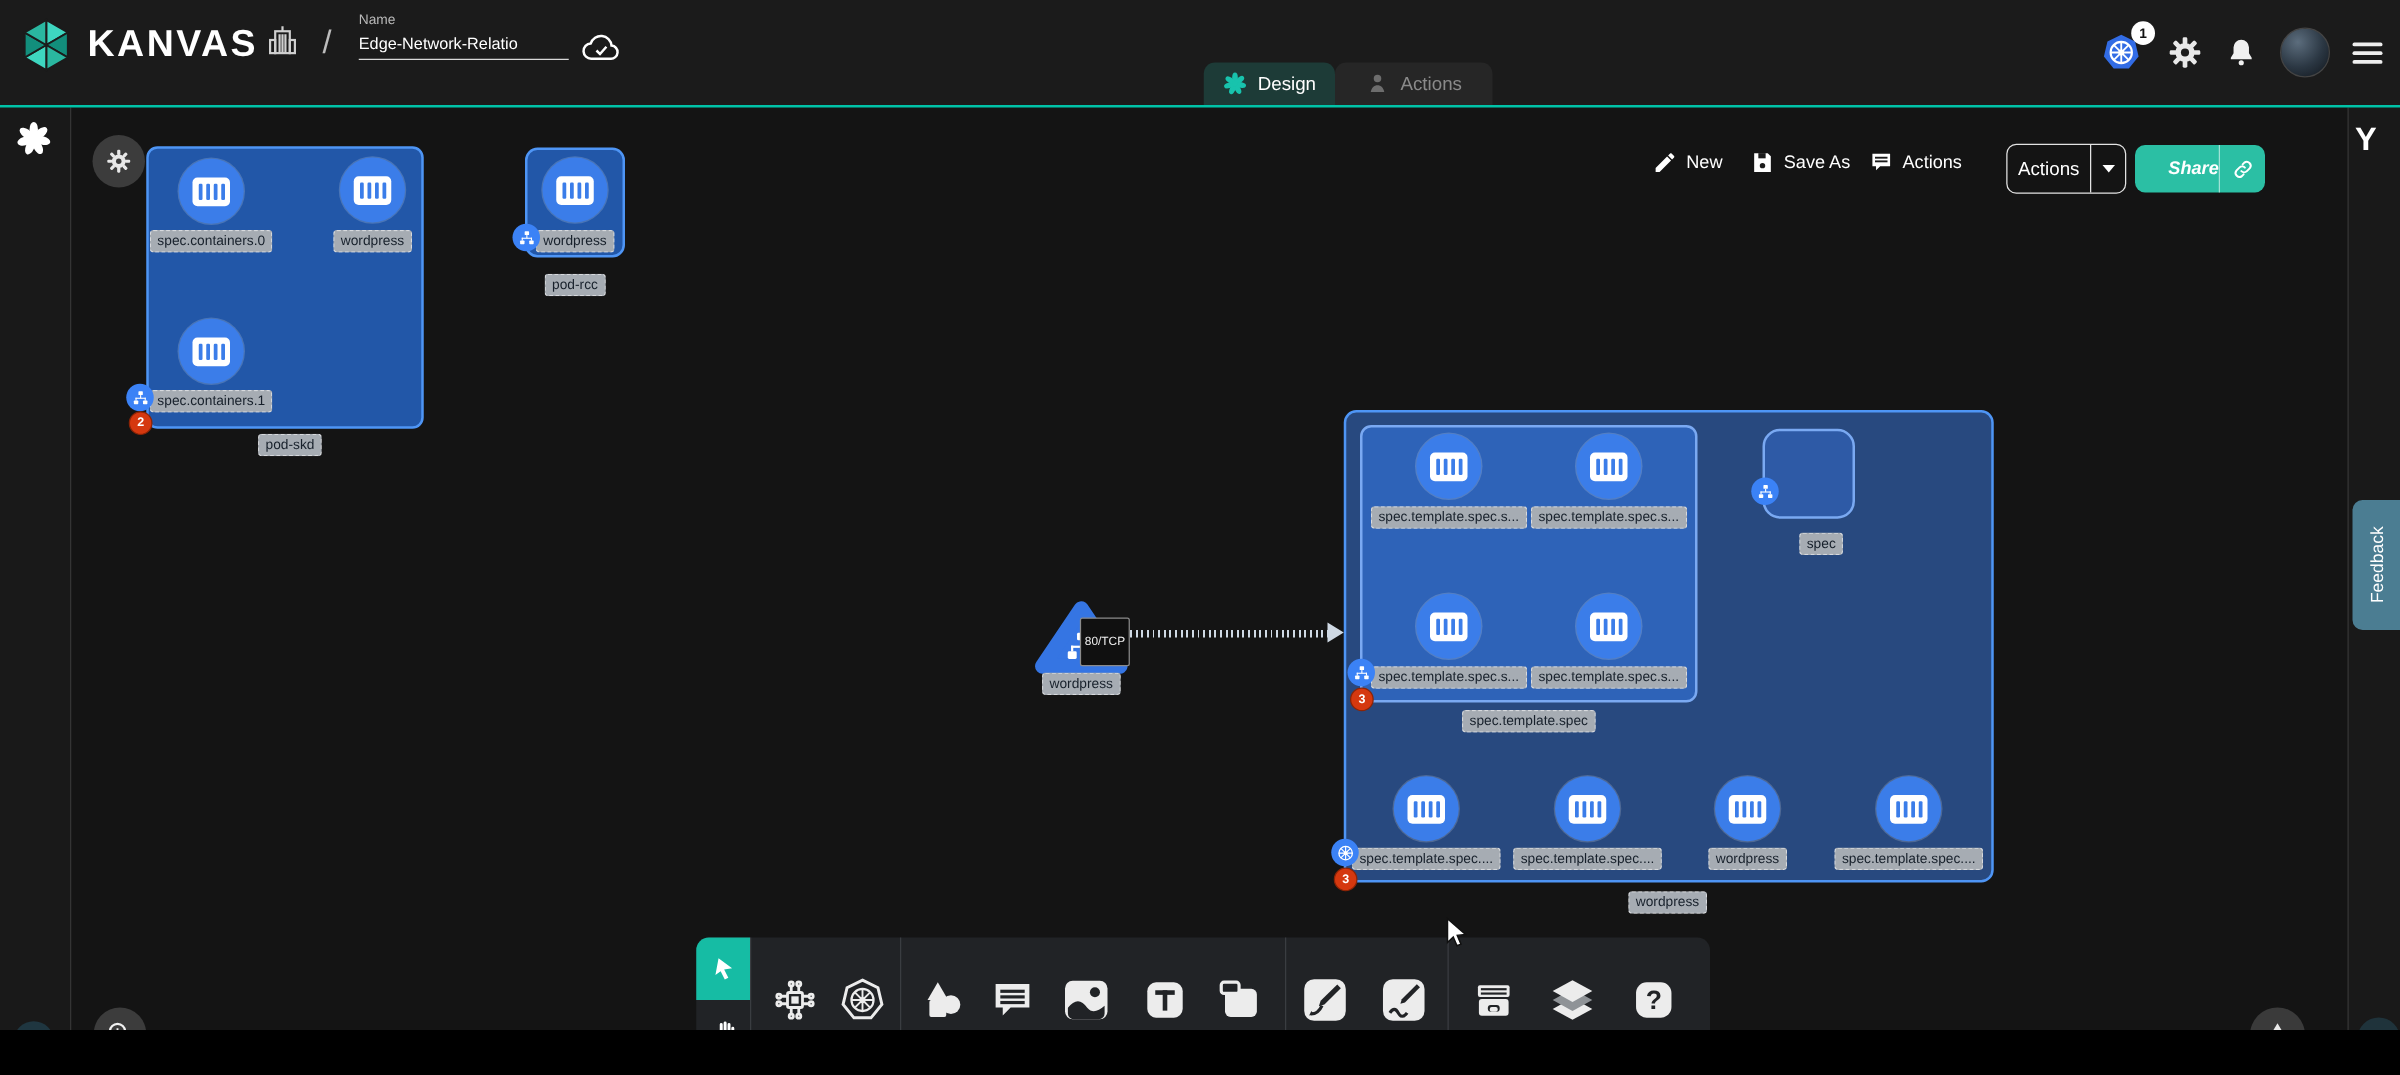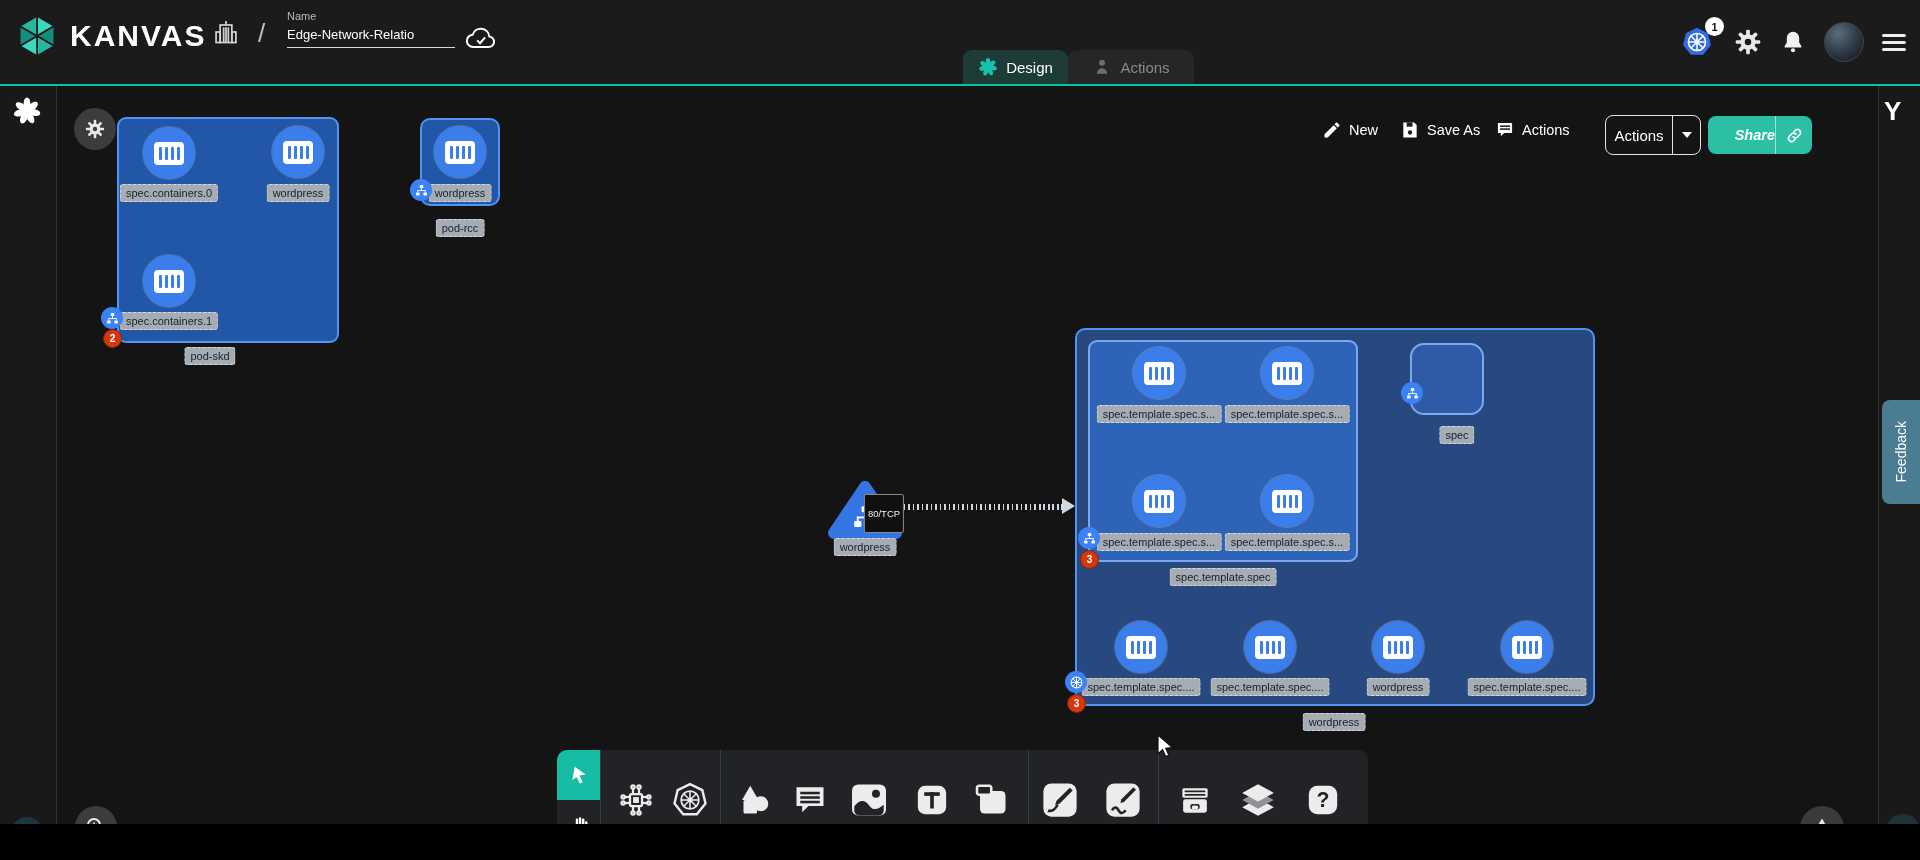--- a/index.html
+++ b/index.html
@@ -318,21 +318,21 @@
     </div>
   <div class="chip" style="left:169px;top:184px">spec.containers.0</div>
   <div class="chip" style="left:298px;top:184px">wordpress</div>
   <div class="chip" style="left:169px;top:312px">spec.containers.1</div>
   <div class="bb" style="left:101px;top:307px">
     <svg width="13" height="13" viewBox="0 0 24 24" color="#fff">
         <use href="#sitemap"></use>
       </svg>
   </div>
   <div class="rb" style="left:103px;top:329px">2</div>
-  <div class="chip" style="left:210px;top:347px">pod-skd</div>
+  <div class="chip" style="left:232px;top:347px">pod-skd</div>
 
   <div class="kgroup g-podrcc"></div>
   <div class="knode" style="left:434px;top:126px">
       <div class="cg">
         <i></i>
         <i></i>
         <i></i>
         <i></i>
       </div>
     </div>

